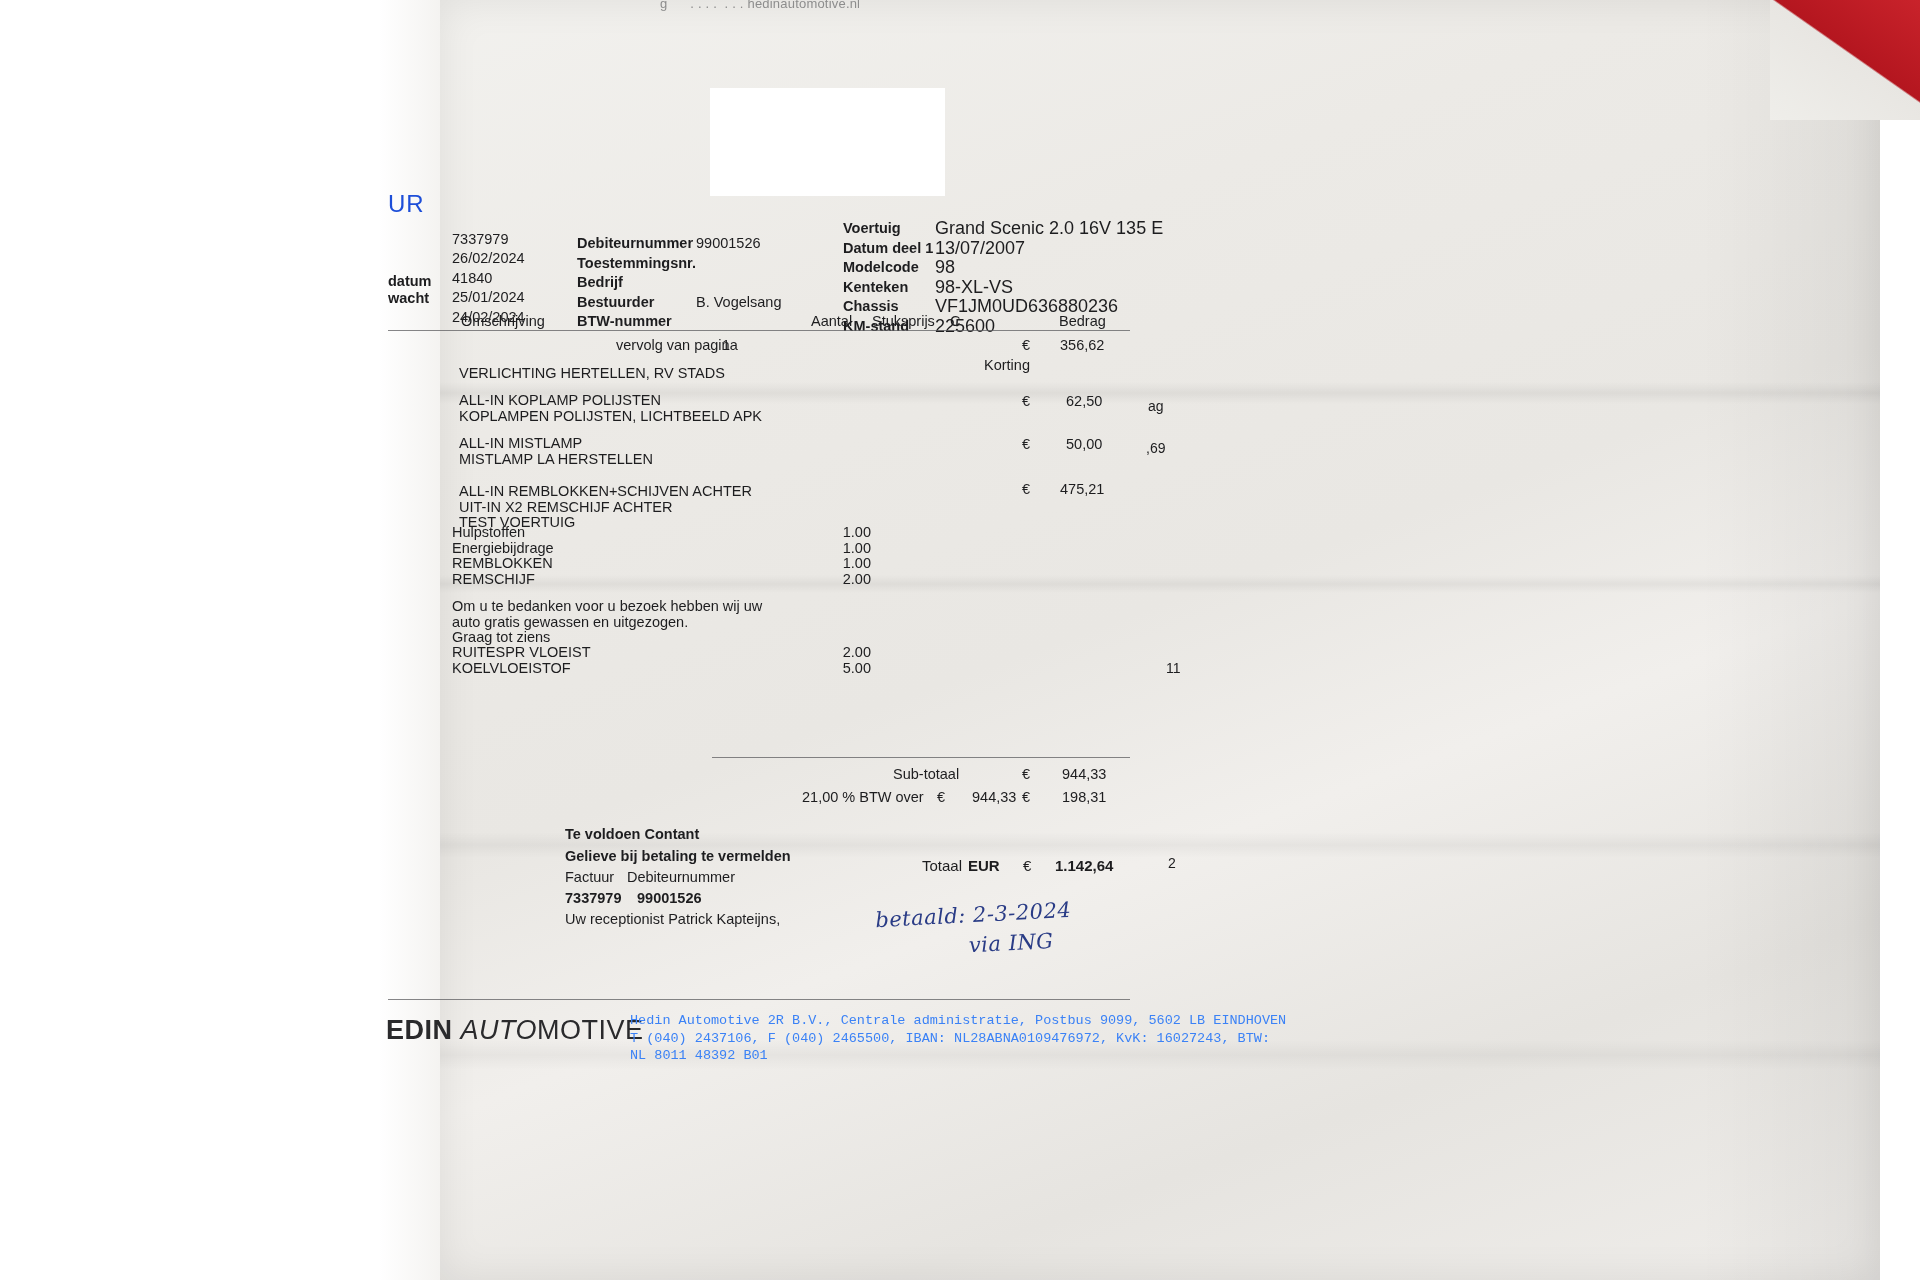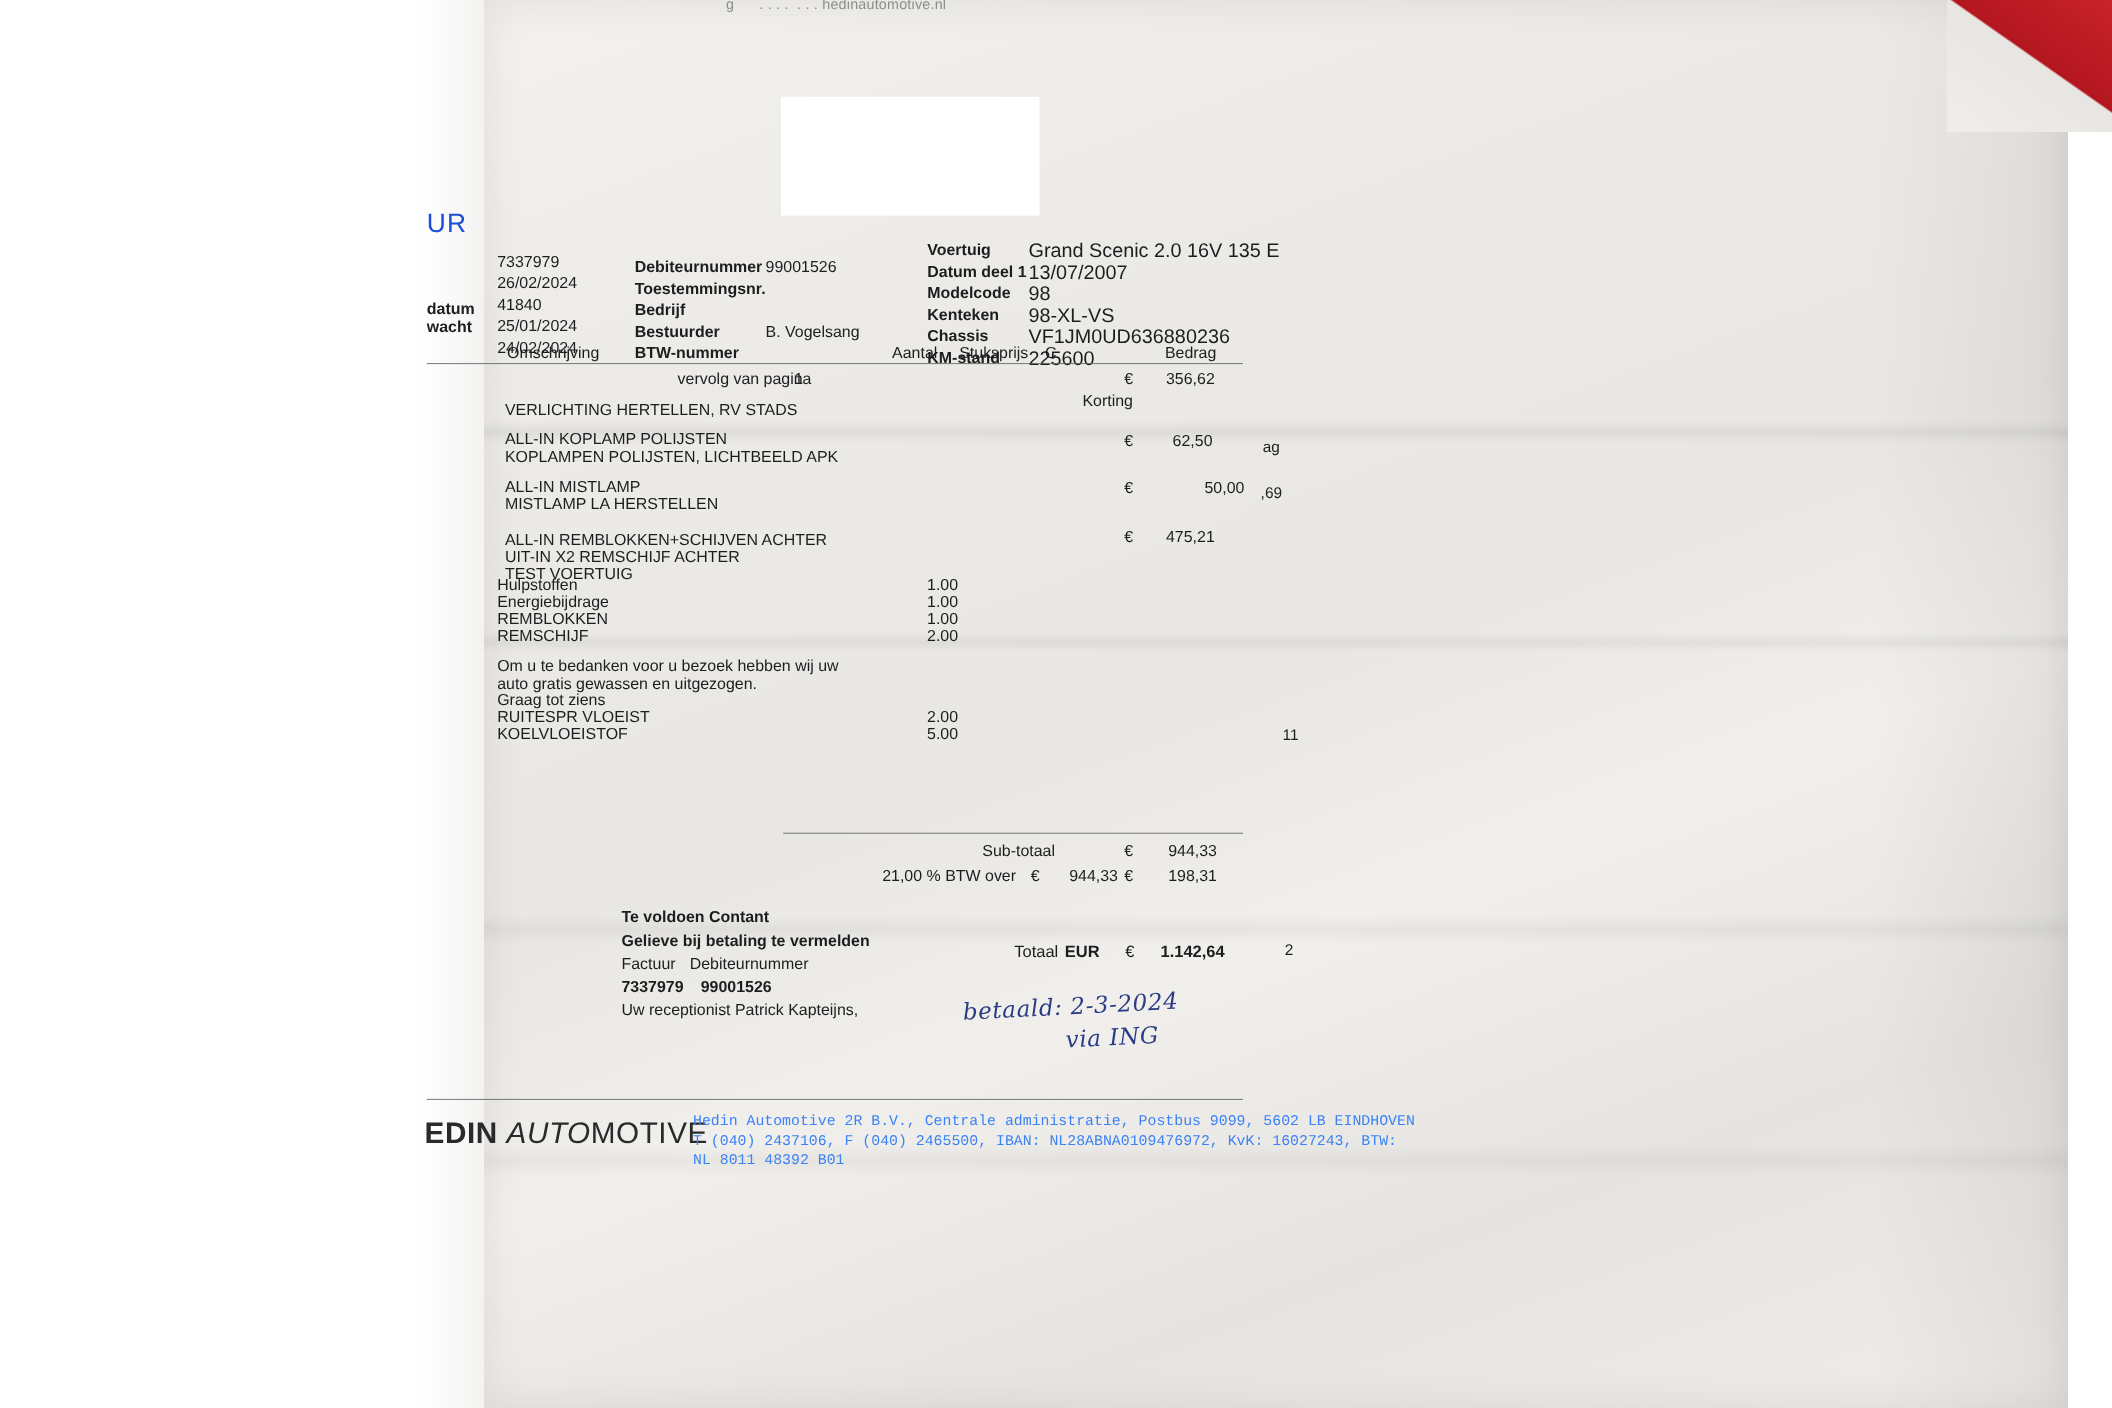--- a/index.html
+++ b/index.html
@@ -147,21 +147,21 @@
 
   
   .item-desc { font-size: 14.5px; line-height: 15.6px; color: #1d1d1f; }
   .amt-eur { position: absolute; font-size: 14.5px; }
   .amt-val { position: absolute; font-size: 14.5px; }
 
   #i1 { left: 459px; top: 366px; }
   #i2 { left: 459px; top: 393px; }
   #i2-eur { left: 1022px; top: 393px; } #i2-amt { left: 1066px; top: 393px; }
   #i3 { left: 459px; top: 436px; }
-  #i3-eur { left: 1022px; top: 436px; } #i3-amt { left: 1066px; top: 436px; margin-left: 29px; }
+  #i3-eur { left: 1022px; top: 436px; } #i3-amt { left: 1066px; top: 436px; }
   #i4 { left: 459px; top: 484px; }
   #i4-eur { left: 1022px; top: 481px; } #i4-amt { left: 1060px; top: 481px; }
 
   #sub-items { left: 452px; top: 525px; font-size: 14.5px; line-height: 15.5px; }
   #sub-qtys  { left: 831px; top: 525px; font-size: 14.5px; line-height: 15.5px; text-align: right; width: 40px; }
 
   #thanks { left: 452px; top: 599px; font-size: 14.5px; line-height: 15.5px; }
   #fluids { left: 452px; top: 645px; font-size: 14.5px; line-height: 15.5px; }
   #fluid-qtys { left: 831px; top: 645px; font-size: 14.5px; line-height: 15.5px; text-align: right; width: 40px; }
 

